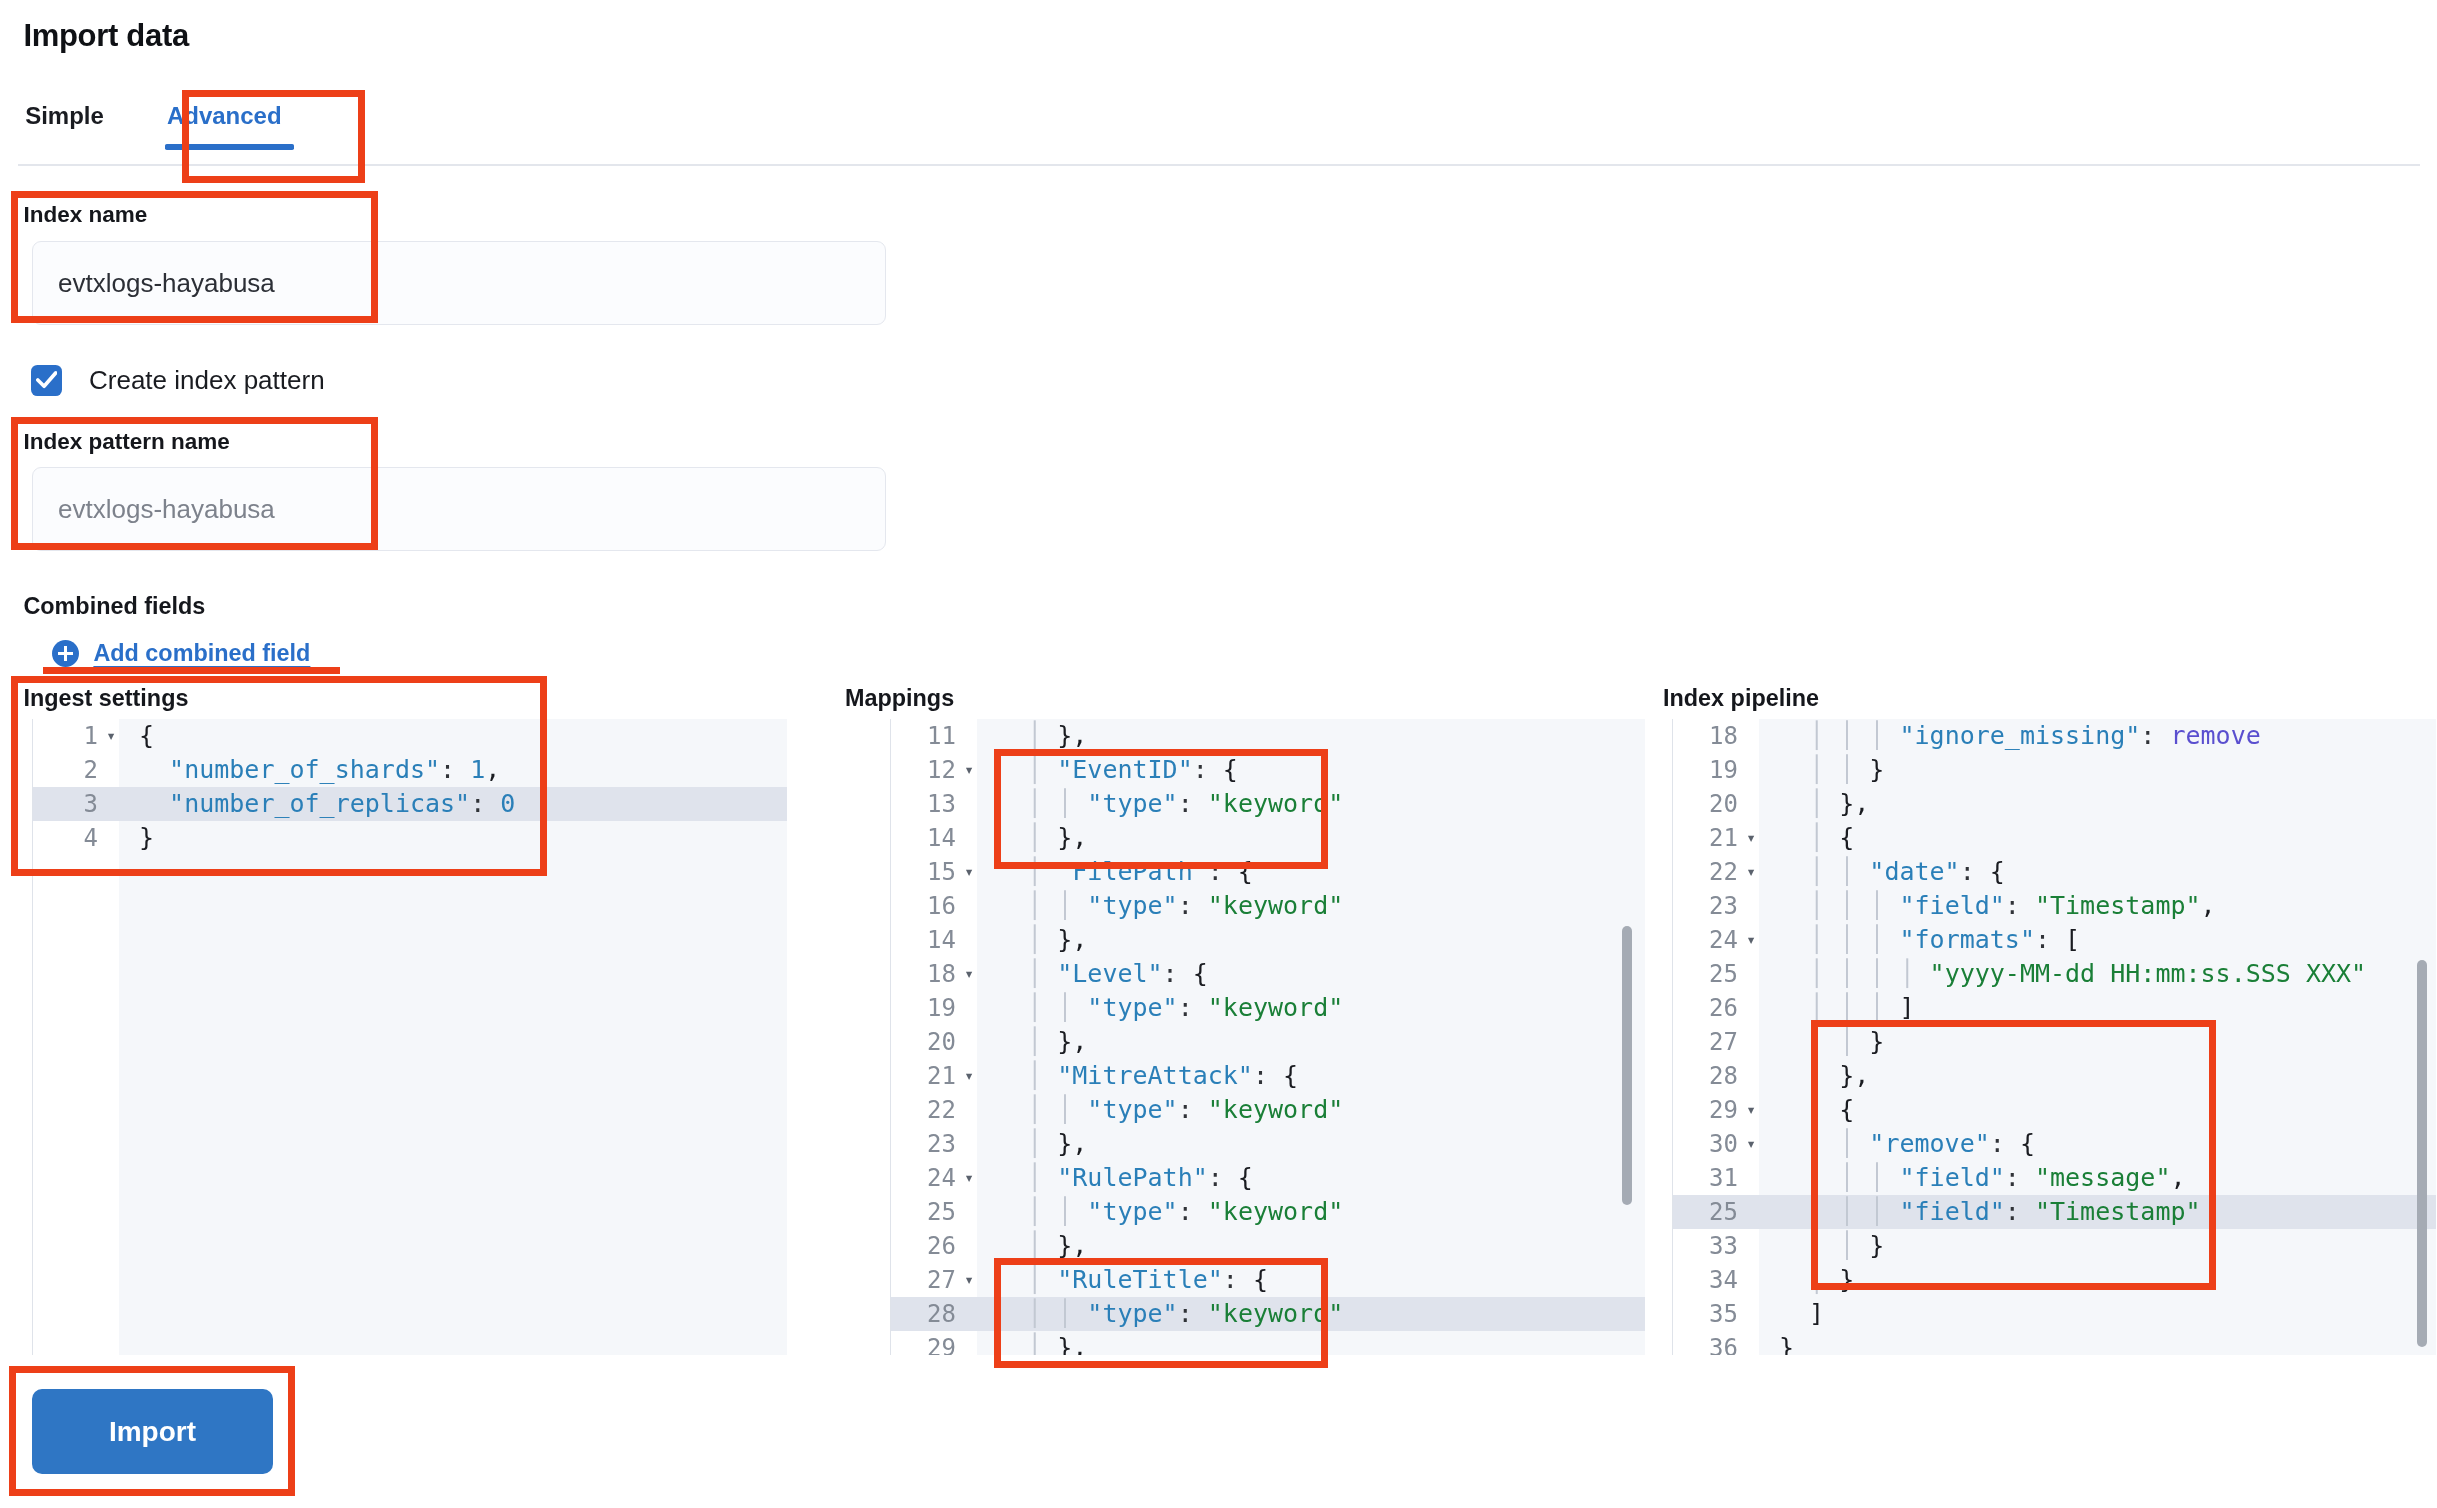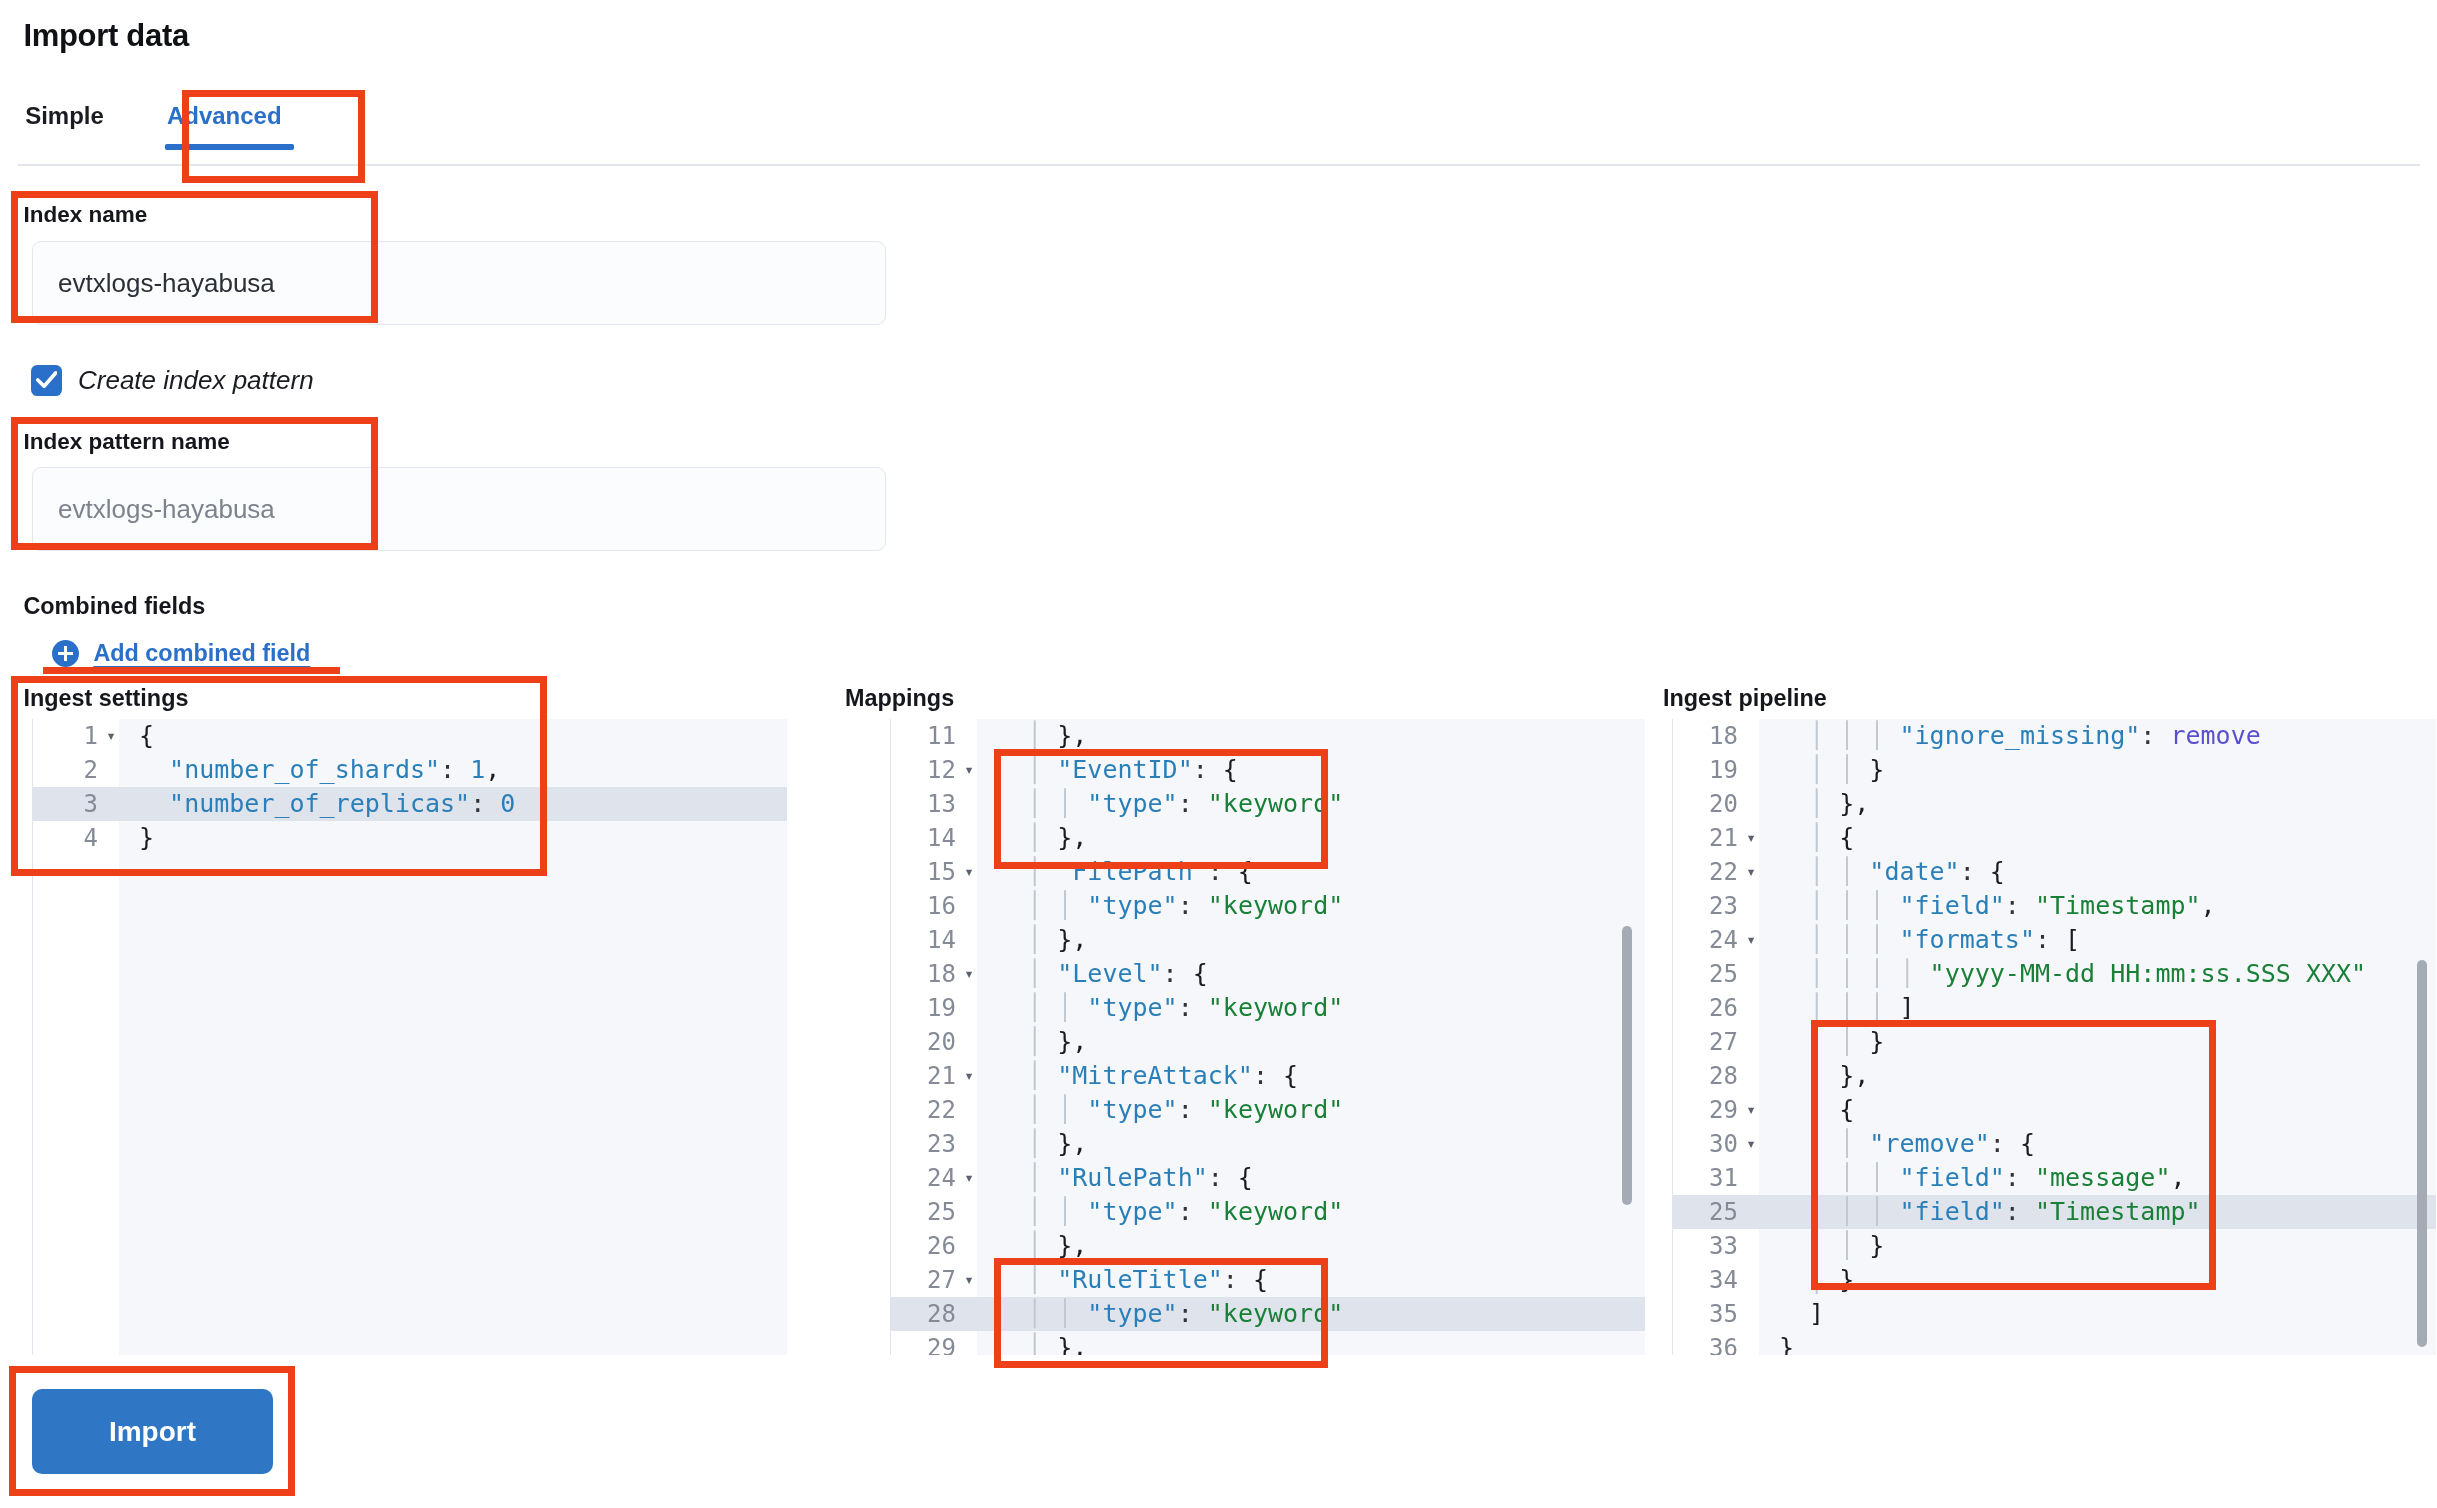--- a/index.html
+++ b/index.html
@@ -55,21 +55,21 @@
     padding: 0 25px;
     font-size: 26px;
     font-family: "Liberation Sans", sans-serif;
   }
   .text-input.value { color: #2c2f36; }
   .text-input.placeholder { color: #7d828c; }
 
   
   .checkbox-row {
     position: absolute; left: 31px; top: 365px;
-    display: flex; align-items: center; gap: 16px; font-style: italic;
+    display: flex; align-items: center; gap: 27px;
   }
   .checkbox {
     width: 31px; height: 31px; border-radius: 6.3px;
     background: #2a6fc9; position: relative; flex: none;
   }
   .checkbox svg { position: absolute; left: 4.5px; top: 5.4px; }
   .checkbox-label { font-size: 26px; color: #1a1c21; }
 
   
   .combined-title {
@@ -219,21 +219,21 @@
         <div class="line"><span class="ln">24</span><span class="fold">▾</span><span class="code">  <span class="guide">│</span> <span class="tok-key">"RulePath"</span><span class="tok-pun">:</span> {</span></div>
         <div class="line"><span class="ln">25</span><span class="code">  <span class="guide">│</span> <span class="guide">│</span> <span class="tok-key">"type"</span><span class="tok-pun">:</span> <span class="tok-str">"keyword"</span></span></div>
         <div class="line"><span class="ln">26</span><span class="code">  <span class="guide">│</span> },</span></div>
         <div class="line"><span class="ln">27</span><span class="fold">▾</span><span class="code">  <span class="guide">│</span> <span class="tok-key">"RuleTitle"</span><span class="tok-pun">:</span> {</span></div>
         <div class="line hl"><span class="ln">28</span><span class="code">  <span class="guide">│</span> <span class="guide">│</span> <span class="tok-key">"type"</span><span class="tok-pun">:</span> <span class="tok-str">"keyword"</span></span></div>
         <div class="line"><span class="ln">29</span><span class="code">  <span class="guide">│</span> },</span></div>
       </div>
     <div class="vscroll" style="right:12.6px; top:207px; height:279px;"></div>
   </div>
 
-  <div class="panel-title" style="left:1663px; top:685px;">Ingest pipeline</div>
+  <div class="panel-title" style="left:1663px; top:685px;">Index pipeline</div>
   <div class="editor" id="ed-ingest" style="left:1672px; top:719px; width:764px; height:636px;">
     <div class="gutter"></div>
     <div class="editor-inner">
         <div class="line"><span class="ln">18</span><span class="code">  <span class="guide">│</span> <span class="guide">│</span> <span class="guide">│</span> <span class="tok-key">"ignore_missing"</span><span class="tok-pun">:</span> <span class="tok-bool">remove</span></span></div>
         <div class="line"><span class="ln">19</span><span class="code">  <span class="guide">│</span> <span class="guide">│</span> }</span></div>
         <div class="line"><span class="ln">20</span><span class="code">  <span class="guide">│</span> },</span></div>
         <div class="line"><span class="ln">21</span><span class="fold">▾</span><span class="code">  <span class="guide">│</span> {</span></div>
         <div class="line"><span class="ln">22</span><span class="fold">▾</span><span class="code">  <span class="guide">│</span> <span class="guide">│</span> <span class="tok-key">"date"</span><span class="tok-pun">:</span> {</span></div>
         <div class="line"><span class="ln">23</span><span class="code">  <span class="guide">│</span> <span class="guide">│</span> <span class="guide">│</span> <span class="tok-key">"field"</span><span class="tok-pun">:</span> <span class="tok-str">"Timestamp"</span>,</span></div>
         <div class="line"><span class="ln">24</span><span class="fold">▾</span><span class="code">  <span class="guide">│</span> <span class="guide">│</span> <span class="guide">│</span> <span class="tok-key">"formats"</span><span class="tok-pun">:</span> [</span></div>

